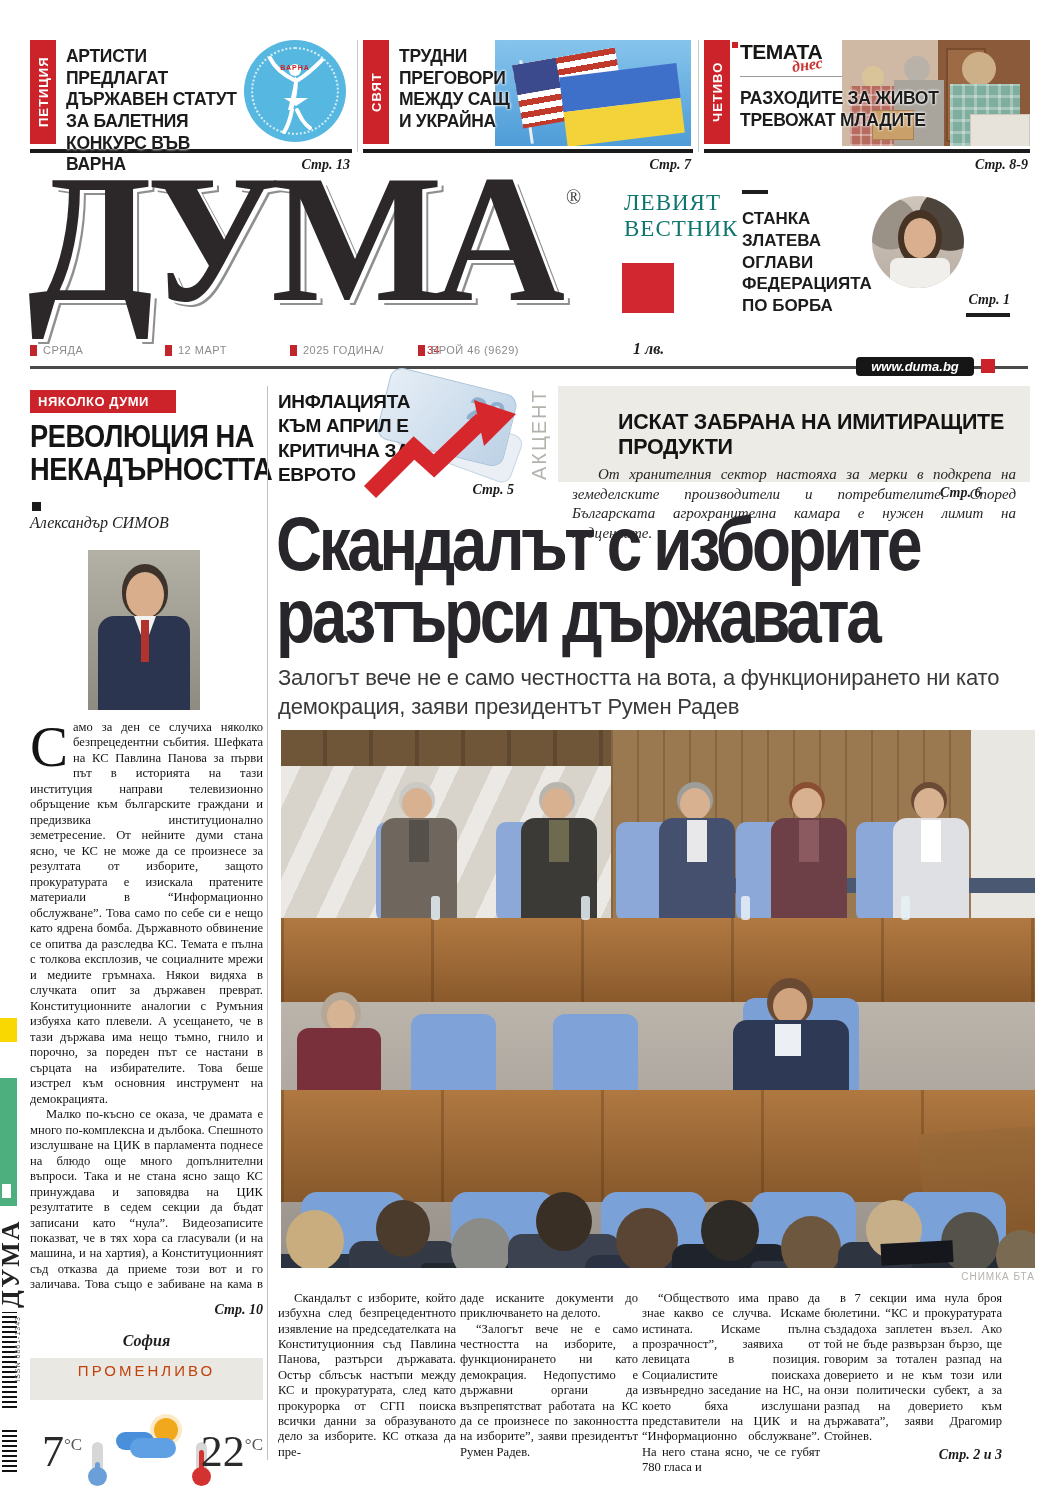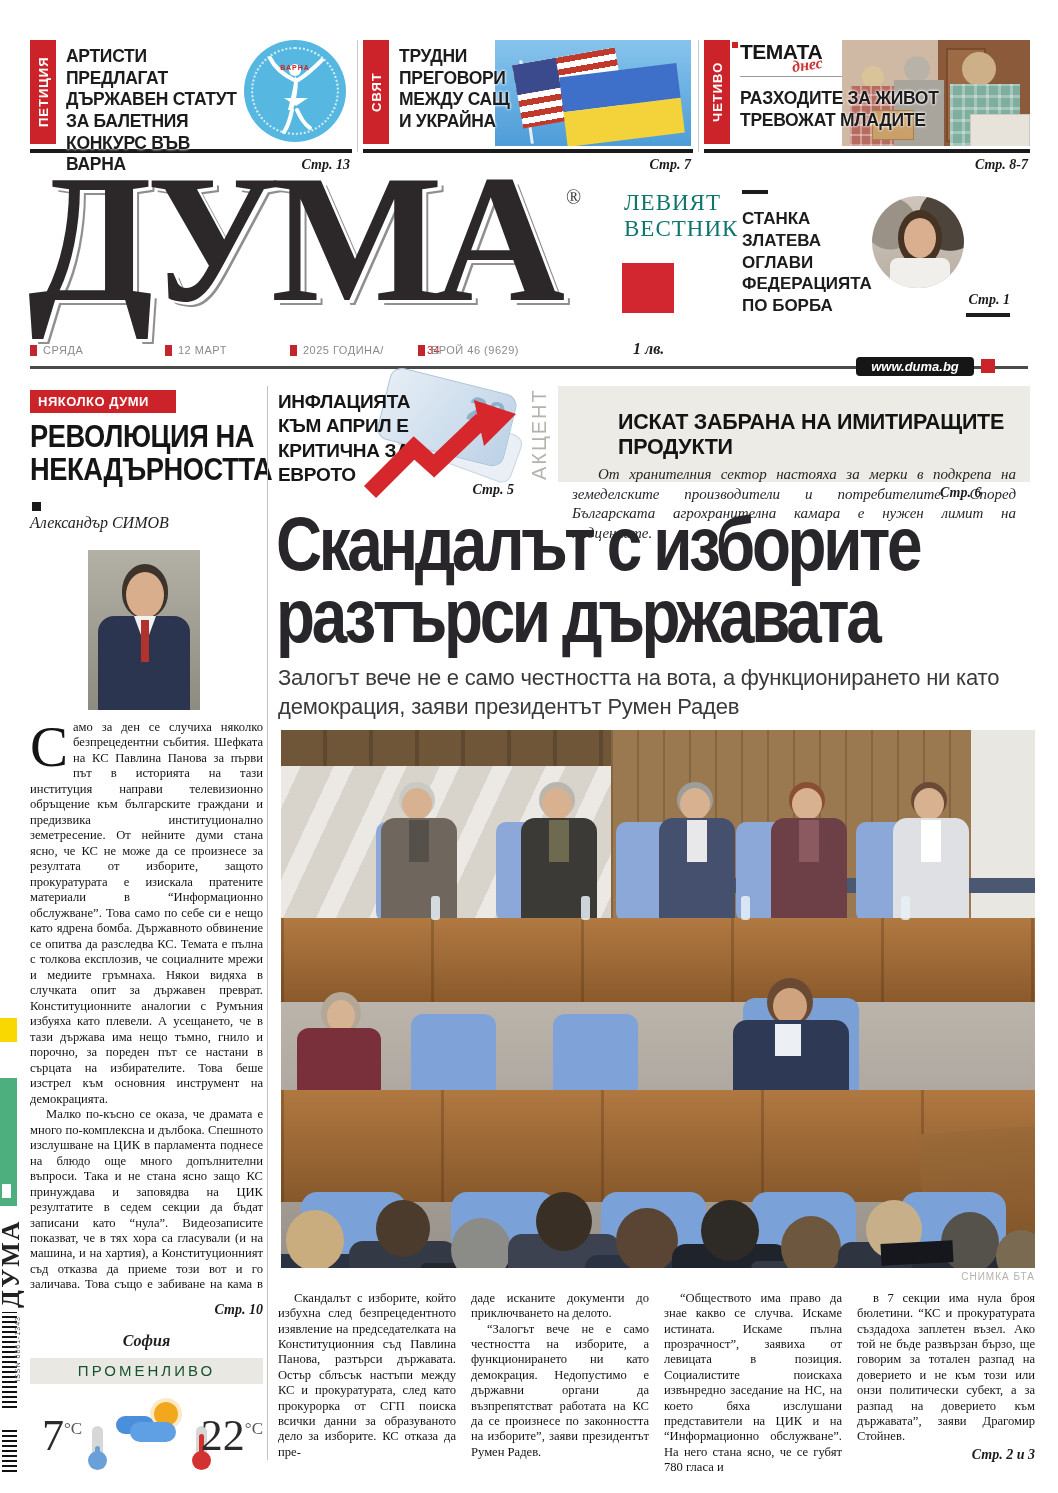--- a/index.html
+++ b/index.html
@@ -83,21 +83,21 @@
            background:linear-gradient(#b3b0a6,#8e8b81);}
   .opbody{position:absolute;left:30px;top:720px;width:233px;height:578px;overflow:hidden;
           font:400 12.6px/1.23 "Liberation Serif",serif;text-align:justify;color:#141414;}
   .opbody p{margin:0;}
   .opbody p.ind{text-indent:16px;}
   .dropcap{float:left;font:400 57px/0.82 "Liberation Serif",serif;padding:4px 5px 0 0;color:#141414;}
   .opref{position:absolute;left:30px;top:1302px;width:233px;text-align:right;}
   
   .wx{position:absolute;left:30px;top:1332px;width:233px;}
   .wxcity{text-align:center;font:italic 700 16px "Liberation Serif",serif;color:#1d1d1d;}
-  .wxbar{margin-top:8px;height:26px;background:#e9e8e2;color:#14532d;text-align:center;
+  .wxbar{margin-top:8px;height:42px;background:#e9e8e2;color:#c2410c;text-align:center;
          font:400 15px/26px "Liberation Sans",sans-serif;letter-spacing:3px;}
   .wxrow{position:relative;height:90px;}
   .wxtemp{font:400 44px/90px "Liberation Serif",serif;color:#2a2a2a;margin-left:12px;}
   .wxtemp sup{font-size:17px;color:#555;}
   .therm{position:absolute;bottom:14px;width:11px;height:34px;border-radius:6px;background:#d7d7d7;}
   .therm .bulb{position:absolute;left:-4px;bottom:-10px;width:19px;height:19px;border-radius:50%;}
   .therm .fill{position:absolute;left:3px;bottom:0;width:5px;border-radius:3px;}
   .suncloud{position:absolute;left:86px;bottom:26px;width:70px;height:46px;}
   .sun{position:absolute;right:8px;top:0;width:24px;height:24px;border-radius:50%;background:#f2a81d;
        box-shadow:0 0 0 4px rgba(242,168,29,.25);}
@@ -147,21 +147,21 @@
   
   .lhead{position:absolute;left:276px;top:508px;width:760px;color:#28262a;}
   .lhead .ln{display:block;font:800 76px/0.95 "Liberation Sans",sans-serif;letter-spacing:-4px;
              transform:scaleX(.84);transform-origin:0 0;white-space:nowrap;}
   .lsub{position:absolute;left:278px;top:664px;width:724px;font:400 22px/1.3 "Liberation Sans",sans-serif;
         letter-spacing:-0.2px;color:#3a3a3a;}
   .photo{position:absolute;left:281px;top:730px;width:754px;height:538px;overflow:hidden;
          background:linear-gradient(#d2ccc4 0%,#beb8af 45%,#97918a 100%);}
   .credit{position:absolute;left:880px;top:1271px;width:155px;text-align:right;
           font:400 10px "Liberation Sans",sans-serif;color:#b5b2ac;letter-spacing:1px;}
-  .cols{position:absolute;left:278px;top:1291px;width:757px;display:flex;gap:15px;}
+  .cols{position:absolute;left:278px;top:1291px;width:757px;display:flex;gap:4px;}
   .col{width:178px;font:400 12.6px/1.22 "Liberation Serif",serif;text-align:justify;color:#141414;}
   .col p{margin:0;text-indent:16px;}
   .lref{display:block;text-align:right;margin-top:2px;}
 </style>
 </head>
 <body>
 
 <div class="page">
 
   <div class="teasers">
@@ -221,21 +221,21 @@
         <div class="abs" style="left:20px;top:26px;width:22px;height:22px;border-radius:50%;background:#d9c49a;"></div>
         <div class="abs" style="left:8px;top:46px;width:46px;height:60px;background:#b76b5e;background-image:repeating-linear-gradient(90deg,rgba(255,255,255,.35) 0 2px,transparent 2px 10px),repeating-linear-gradient(0deg,rgba(255,255,255,.35) 0 2px,transparent 2px 10px);"></div>
         <div class="abs" style="left:62px;top:16px;width:26px;height:26px;border-radius:50%;background:#b9b2a8;"></div>
         <div class="abs" style="left:52px;top:40px;width:50px;height:66px;background:#a9a49c;"></div>
         <div class="abs" style="left:120px;top:12px;width:34px;height:34px;border-radius:50%;background:#cdb088;"></div>
         <div class="abs" style="left:108px;top:44px;width:70px;height:62px;background:#7fae9e;background-image:repeating-linear-gradient(90deg,rgba(255,255,255,.3) 0 3px,transparent 3px 12px),repeating-linear-gradient(0deg,rgba(255,255,255,.3) 0 3px,transparent 3px 12px);"></div>
         <div class="abs" style="left:128px;top:74px;width:58px;height:32px;background:#e8e3da;border:1px solid #cfc8bc;"></div>
         <div class="abs" style="left:30px;top:70px;width:40px;height:28px;background:#c9a06a;border:1px solid #a87f4e;"></div>
       </div>
       <div class="trule"></div>
-      <div class="tref pref">Стр. 8-7</div>
+      <div class="tref pref">Стр. 8-9</div>
     </div>
   </div>
 
   <div class="mlogo">ДУМА</div>
   <div class="mreg">®</div>
   <div class="mtag">
     <div>ЛЕВИЯТ</div>
     <div>ВЕСТНИК</div>
   </div>
   <div class="msq"></div>

